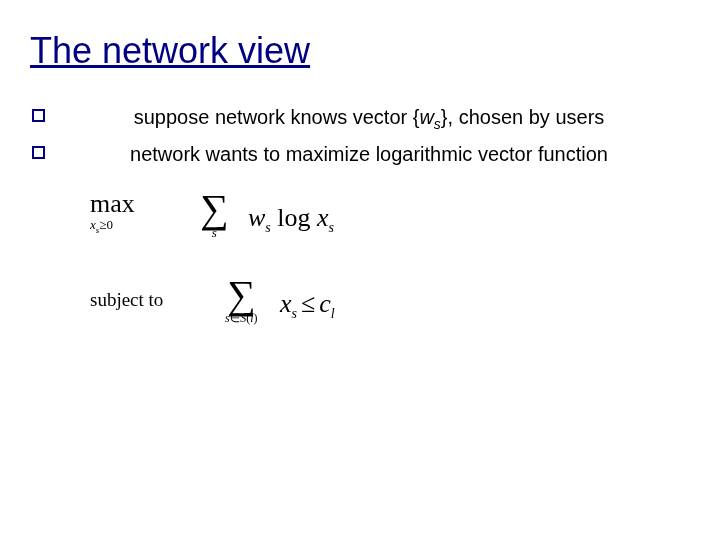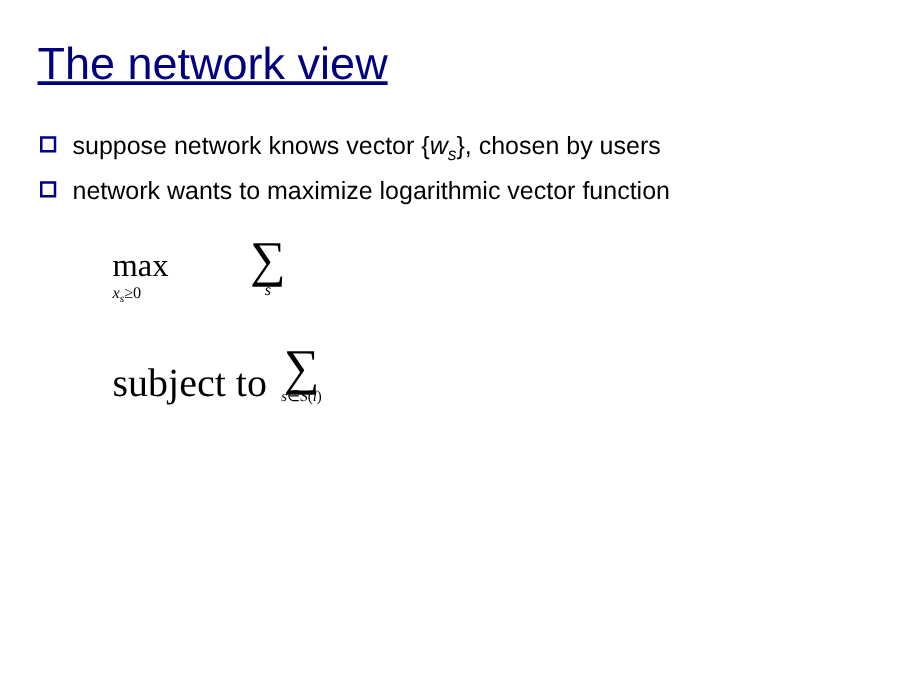--- a/index.html
+++ b/index.html
@@ -22,20 +22,21 @@
     font-size: 36px;
     color: #000080;
     text-decoration: underline;
     margin: 10px 0 30px 0;
     font-weight: normal;
   }
   .bullets {
     margin: 0 0 20px 0;
     padding: 0;
     list-style: none;
+    text-align: center;
   }
   .bullets li {
     position: relative;
     padding-left: 28px;
     font-size: 20px;
     line-height: 1.5;
     margin-bottom: 4px;
   }
   .bullets li::before {
     content: "";
@@ -56,21 +57,21 @@
   .matharea {
     position: relative;
     margin-top: 10px;
     height: 200px;
   }
   .tnr { font-family: "Times New Roman", Times, serif; }
 
   .maxrow {
     position: absolute;
     left: 60px;
-    top: 10px;
+    top: 0;
   }
   .max-label {
     font-size: 26px;
     display: inline-block;
   }
   .max-sub {
     display: block;
     font-size: 13px;
     margin-top: -2px;
   }
@@ -90,21 +91,21 @@
     top: 14px;
     font-size: 26px;
     font-style: italic;
   }
   .rhs1 .sub { font-size: 14px; font-style: italic; }
 
   .subjrow {
     position: absolute;
     left: 60px;
     top: 100px;
-    font-size: 32px;
+    font-size: 19px;
   }
   .sum2 { left: 195px; top: 86px; }
   .sum2 .below { font-size: 12px; }
   .rhs2 {
     position: absolute;
     left: 250px;
     top: 100px;
     font-size: 26px;
     font-style: italic;
   }
@@ -142,26 +143,32 @@
       <span class="max-label">max</span>
       <span class="max-sub">
         <span class="ital">x</span><sub class="ital">s</sub><span>≥0</span>
       </span>
     </div>
 
     <div class="sum sum1">
       <span class="sigma">∑</span>
       <span class="below ital">s</span>
     </div>
+    <div class="rhs1">
+      <span>w</span><sub class="sub">s</sub><span style="font-style:normal"> log </span><span>x</span><sub class="sub">s</sub>
+    </div>
 
     <div class="subjrow">subject to</div>
 
     <div class="sum sum2">
       <span class="sigma">∑</span>
       <span class="below">
         <span class="ital">s</span><span>∈</span><span class="ital">S</span>(<span class="ital">l</span>)
       </span>
     </div>
+    <div class="rhs2">
+      <span>x</span><sub class="sub">s</sub><span class="le">≤</span><span>c</span><sub class="sub">l</sub>
+    </div>
 
   </div>
 
 
 </div>
 
 </body></html>

